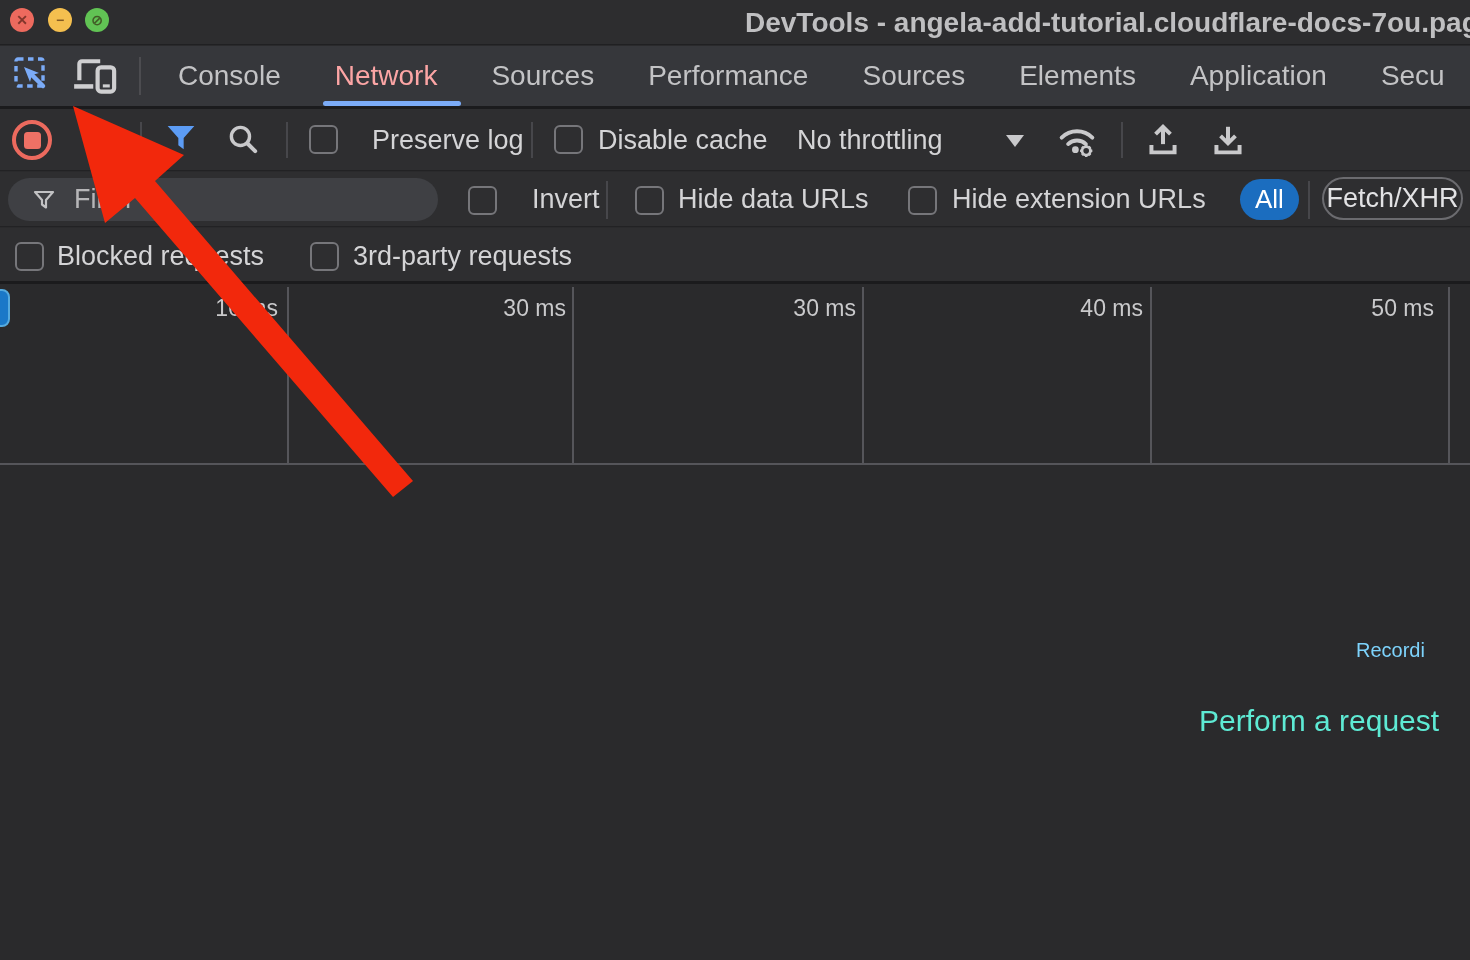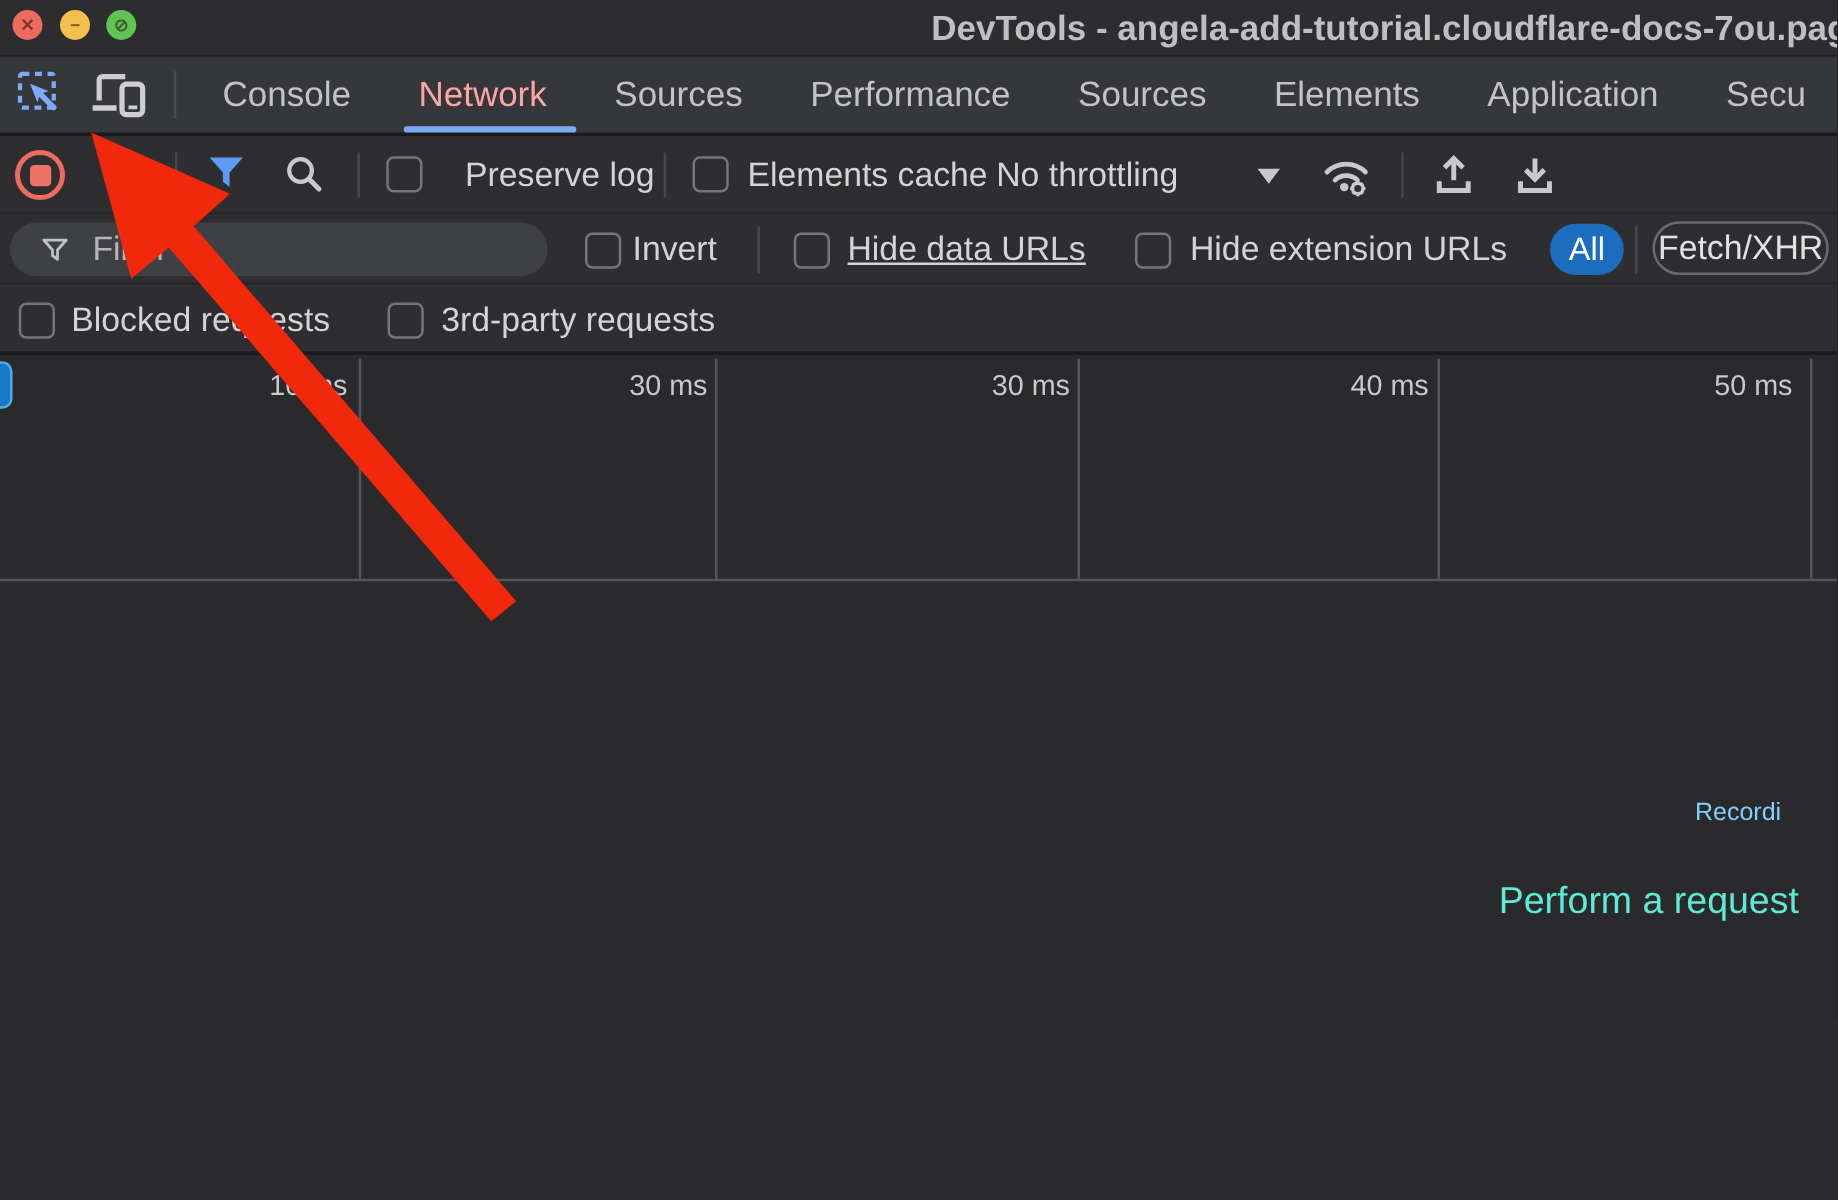--- a/index.html
+++ b/index.html
@@ -168,21 +168,21 @@
       </span>
     </div>
     <div class="vsep" style="left:286px;top:13px;height:36px;"></div>
 
     <span class="cb" style="left:309px;top:16px;"></span>
     <span class="lbl" style="left:352px;margin-left:20px;">Preserve log</span>
 
     <div class="vsep" style="left:531px;top:13px;height:36px;"></div>
 
     <span class="cb" style="left:554px;top:16px;"></span>
-    <span class="lbl" style="left:598px;">Elements cache</span>
+    <span class="lbl" style="left:598px;">Disable cache</span>
 
     <div class="throttle">No throttling</div>
     <div class="caret"></div>
 
     <div class="icon-btn wifi-btn">
       <span>
         <svg width="42" height="36" viewBox="0 0 26 22">
           <path d="M3.5 9.5 A13.5 13.5 0 0 1 22.5 9.5" fill="none" stroke="#c9c9cb" stroke-width="2.4" stroke-linecap="round"></path>
           <path d="M7.5 13.5 A8 8 0 0 1 18.5 13.5" fill="none" stroke="#c9c9cb" stroke-width="2.4" stroke-linecap="round"></path>
           <circle cx="12" cy="17" r="2.1" fill="#c9c9cb"></circle>
@@ -226,26 +226,26 @@
     <div class="filter-pill">
       <span>
         <svg width="24" height="24" viewBox="0 0 24 24">
           <polygon points="3,4 21,4 14,12 14,19.5 10,16.5 10,12" fill="none" stroke="#c2c2c4" stroke-width="2.2" stroke-linejoin="round"></polygon>
         </svg>
       </span>
       <input class="filter-input" type="text" placeholder="Filter" style="">
     </div>
 
     <span class="cb" style="left:468px;top:14px;"></span>
-    <span class="lbl" style="left:506px;">Invert</span>
+    <span class="lbl" style="left:532px;">Invert</span>
 
     <div class="vsep" style="left:606px;top:9px;height:38px;"></div>
 
     <span class="cb" style="left:635px;top:14px;"></span>
-    <span class="lbl" style="left:678px;text-decoration:underline;">Hide data URLs</span>
+    <span class="lbl" style="left:678px;">Hide data URLs</span>
 
     <span class="cb" style="left:908px;top:14px;"></span>
     <span class="lbl" style="left:952px;">Hide extension URLs</span>
 
     <div class="all-pill">All</div>
     <div class="vsep" style="left:1308px;top:9px;height:38px;"></div>
     <div class="fetch-pill">Fetch/XHR</div>
   </div>
 
   <div class="row filters2">

